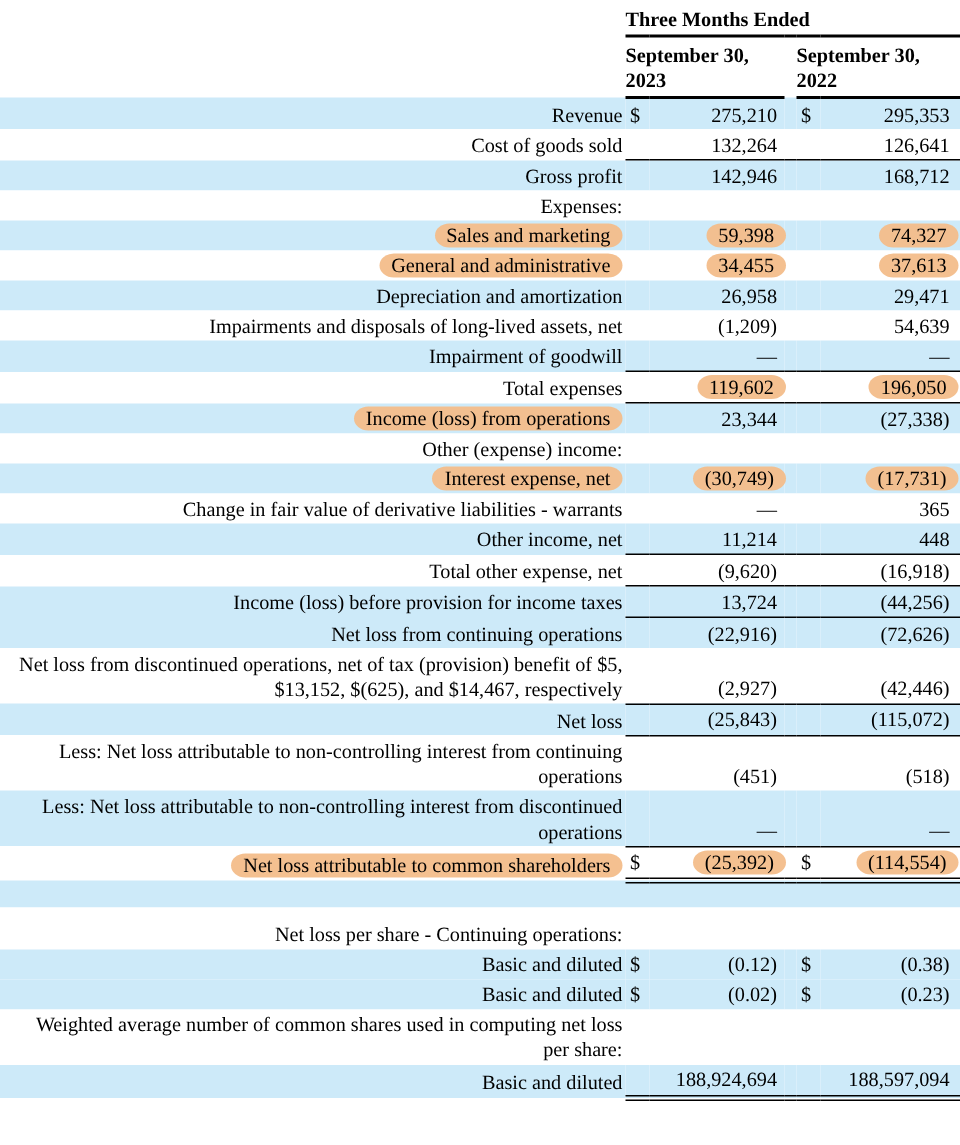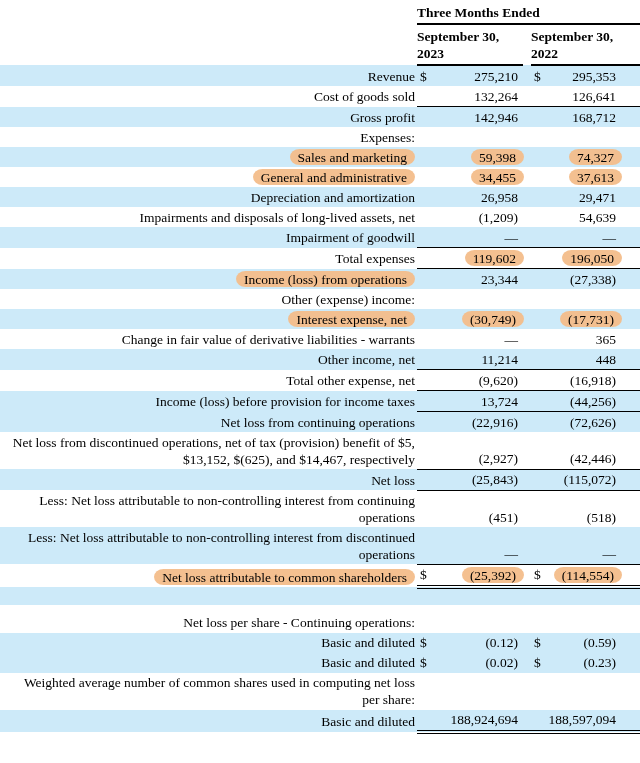--- a/index.html
+++ b/index.html
@@ -37,21 +37,21 @@
     white-space:pre-line;
     padding:3px 0 2px 0;
   }
   td.headgap{border-bottom:none;}
   
   td.label{padding:1.5px 2px 1.5px 4px;text-align:right;}
   td.label.ind1{padding-left:13px;}
   td.label.ind2{padding-left:27px;margin-left:29px;}
   td.d{text-align:left;padding:1.5px 0 1.5px 3px;}
   td.v{text-align:right;padding:1.5px 5px 1.5px 0;white-space:nowrap;}
-  td.v.v2{padding-right:24px;}
+  td.v.v2{padding-right:7px;}
   td.gapc{}
   
   .bt{border-top:1.5px solid var(--rule,#000);}
   .bb{border-bottom:1.5px solid var(--rule,#000);}
   .bbd{border-bottom:4px double var(--rule,#000);}
   
   .hl{
     background:var(--marker,rgba(243,189,138,0.95));
     border-radius:12px / 10px;
     padding:0.5px 8px;
@@ -287,21 +287,21 @@
           <td class="gapc"></td>
           <td class="d"></td>
           <td class="v v2"></td>
         </tr>
         <tr class="blue">
           <td class="label ind1">Basic and diluted</td>
           <td class="d">$</td>
           <td class="v v1">(0.12)</td>
           <td class="gapc"></td>
           <td class="d">$</td>
-          <td class="v v2">(0.59)</td>
+          <td class="v v2">(0.38)</td>
         </tr>
         <tr class="blue">
           <td class="label ind1">Basic and diluted</td>
           <td class="d">$</td>
           <td class="v v1">(0.02)</td>
           <td class="gapc"></td>
           <td class="d">$</td>
           <td class="v v2">(0.23)</td>
         </tr>
         <tr class="white">

